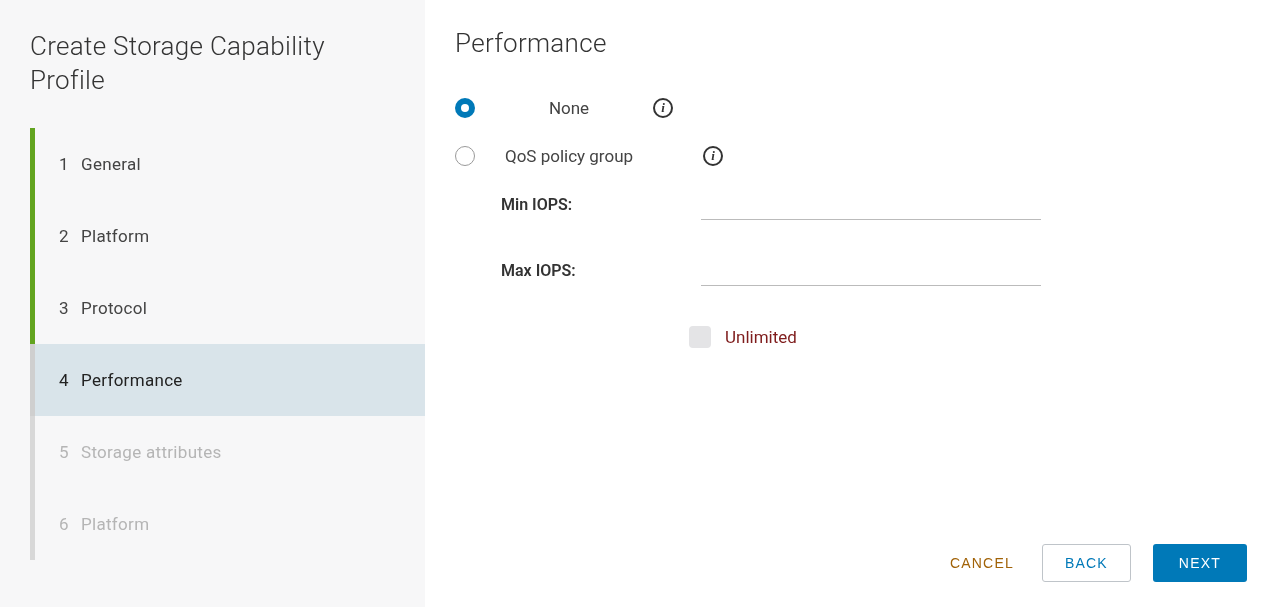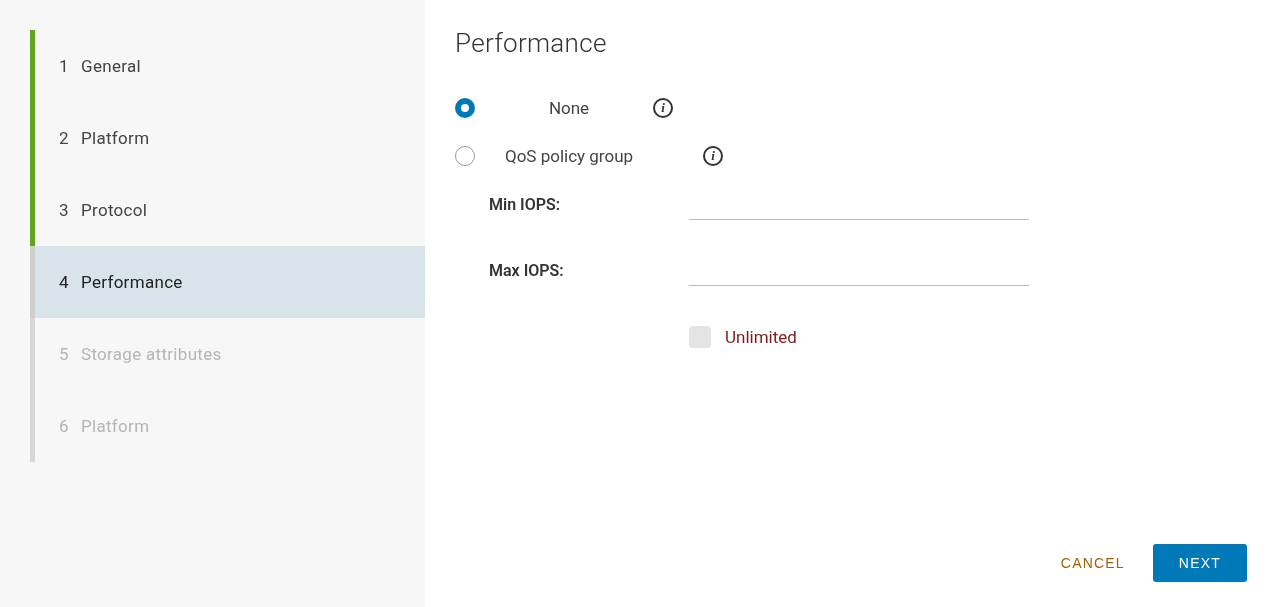--- a/index.html
+++ b/index.html
@@ -130,21 +130,21 @@
       cursor: pointer;
       flex-shrink: 0;
     }
     .radio-label {
       min-width: 160px;
       text-align: center;
     }
     .sub-field {
       display: flex;
       align-items: center;
-      margin-left: 34px;
+      margin-left: 46px;
       margin-bottom: 40px;
     }
     .sub-field-label {
       width: 200px;
       font-size: 16px;
       font-weight: 600;
       color: #333;
       padding-bottom: 6px;
     }
     .sub-field-input {
@@ -209,20 +209,21 @@
       border: none;
       border-radius: 3px;
       padding: 11px 26px;
       cursor: pointer;
     }
   </style>
 </head>
 <body>
 
 <div class="sidebar">
+  <div class="sidebar-title">Create Storage Capability Profile</div>
   <div class="wizard-steps">
     <div class="wizard-step completed">
       <span class="step-num">1</span>
       <span>General</span>
     </div>
     <div class="wizard-step completed">
       <span class="step-num">2</span>
       <span>Platform</span>
     </div>
     <div class="wizard-step completed">
@@ -275,15 +276,16 @@
 
     <div class="checkbox-row">
       <span class="checkbox-box"></span>
       <span class="checkbox-label">Unlimited</span>
     </div>
 
   </div>
 
   <div class="footer">
     <button class="btn-cancel">CANCEL</button>
+    <button class="btn-back">BACK</button>
     <button class="btn-next">NEXT</button>
   </div>
 </div>
 
 </body></html>

